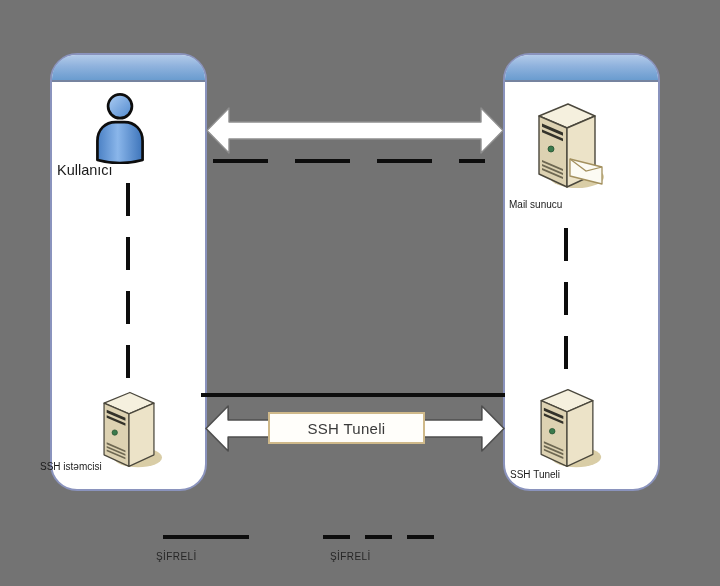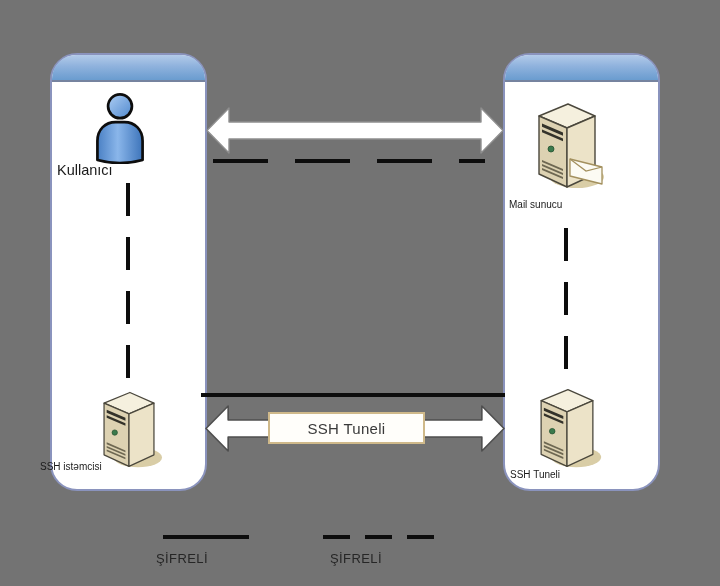--- a/index.html
+++ b/index.html
@@ -41,21 +41,21 @@
     font-size:15px;color:#3a3a3a;letter-spacing:.3px;
   }
   .legend-solid{
     position:absolute;left:163px;top:535px;width:86px;height:4px;background:var(--line,#0d0d0d);
   }
   .legend-dashed{
     position:absolute;left:323px;top:535px;width:111px;height:4px;
     background:repeating-linear-gradient(to right, var(--line,#0d0d0d) 0 27px, transparent 27px 42px);
   }
   .legend-label{
-    position:absolute;font-size:13px;color:#262626;letter-spacing:.4px;white-space:nowrap;
+    position:absolute;font-size:10px;color:#262626;letter-spacing:.4px;white-space:nowrap;
   }
 </style>
 </head>
 <body>
 
 <svg width="0" height="0" style="position:absolute" aria-hidden="true">
   <defs>
     <linearGradient id="head-grad" x1="0" y1="0" x2="1" y2="1">
       <stop offset="0" stop-color="#aecef4"></stop>
         <stop offset="1" stop-color="#5089ce"></stop>

